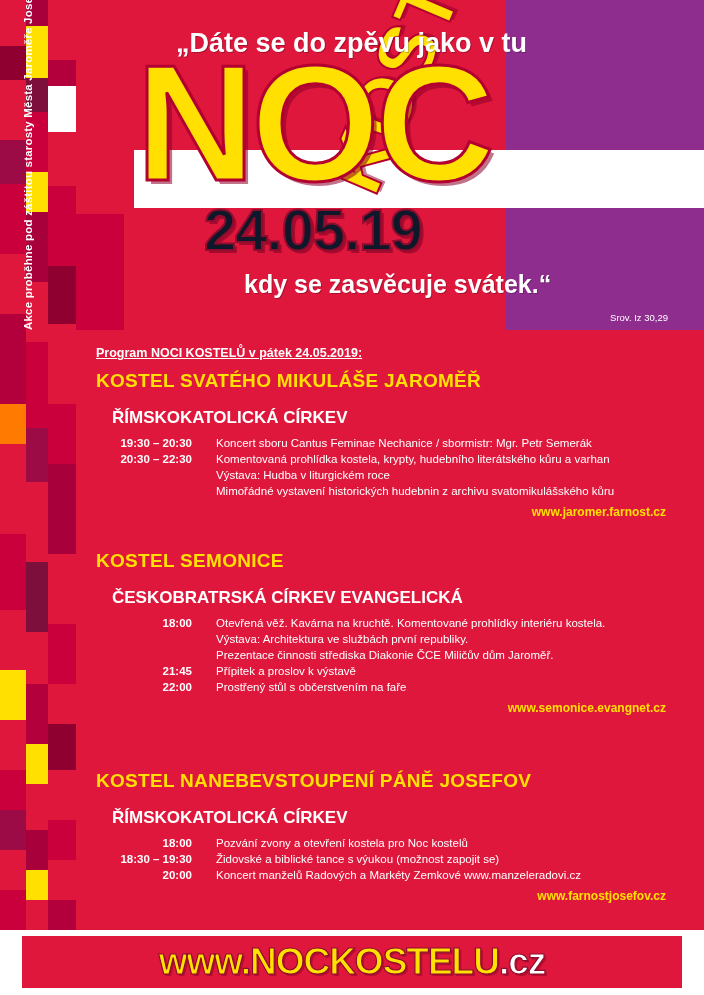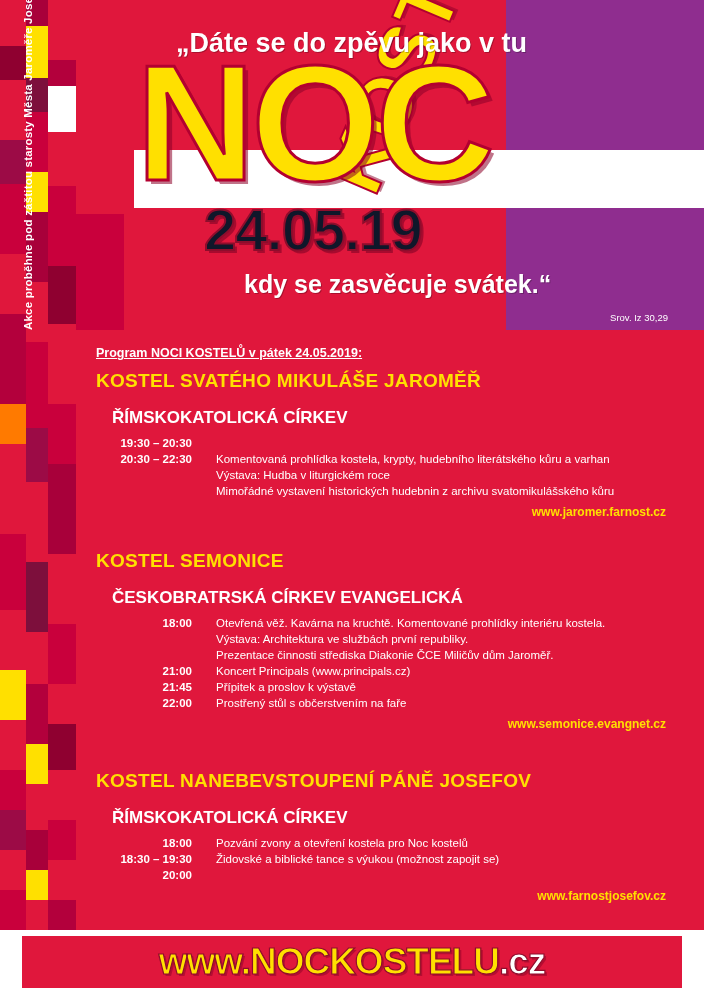--- a/index.html
+++ b/index.html
@@ -220,20 +220,21 @@
   <div class="program">
     <div class="prog-title">Program NOCI KOSTELŮ v pátek 24.05.2019:</div>
     <div id="churches">
         <div class="church" style="top: 40px;">
           <div class="church-name">KOSTEL SVATÉHO MIKULÁŠE JAROMĚŘ</div>
           <div class="church-den">ŘÍMSKOKATOLICKÁ CÍRKEV</div>
           <div class="rows">
             <div class="row">
               <div class="t">19:30 – 20:30</div>
               <div class="d">
+                <div>Koncert sboru Cantus Feminae Nechanice / sbormistr: Mgr. Petr Semerák</div>
               </div>
             </div>
             <div class="row">
               <div class="t">20:30 – 22:30</div>
               <div class="d">
                 <div>Komentovaná prohlídka kostela, krypty, hudebního literátského kůru a varhan</div>
                 <div>Výstava: Hudba v liturgickém roce</div>
                 <div>Mimořádné vystavení historických hudebnin z archivu svatomikulášského kůru</div>
               </div>
             </div>
@@ -246,26 +247,20 @@
           <div class="rows">
             <div class="row">
               <div class="t">18:00</div>
               <div class="d">
                 <div>Otevřená věž. Kavárna na kruchtě. Komentované prohlídky interiéru kostela.</div>
                 <div>Výstava: Architektura ve službách první republiky.</div>
                 <div>Prezentace činnosti střediska Diakonie ČCE Miličův dům Jaroměř.</div>
               </div>
             </div>
             <div class="row">
-              <div class="t">21:00</div>
-              <div class="d">
-                <div>Koncert Principals (www.principals.cz)</div>
-              </div>
-            </div>
-            <div class="row">
               <div class="t">21:45</div>
               <div class="d">
                 <div>Přípitek a proslov k výstavě</div>
               </div>
             </div>
             <div class="row">
               <div class="t">22:00</div>
               <div class="d">
                 <div>Prostřený stůl s občerstvením na faře</div>
               </div>
@@ -284,20 +279,23 @@
               </div>
             </div>
             <div class="row">
               <div class="t">18:30 – 19:30</div>
               <div class="d">
                 <div>Židovské a biblické tance s výukou (možnost zapojit se)</div>
               </div>
             </div>
             <div class="row">
               <div class="t">20:00</div>
+              <div class="d">
+                <div>Koncert manželů Radových a Markéty Zemkové www.manzeleradovi.cz</div>
+              </div>
             </div>
           </div>
           <div class="web">www.farnostjosefov.cz</div>
         </div>
       </div>
   </div>
 
   <div class="bottom">
     <div class="inner">
       <div class="url">

